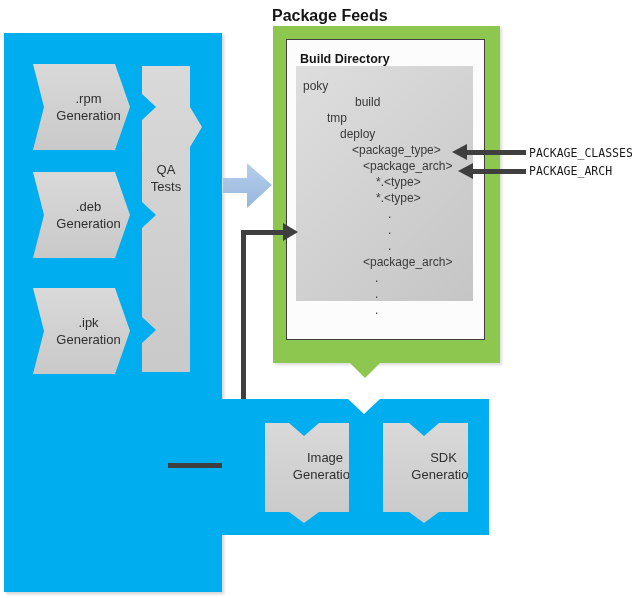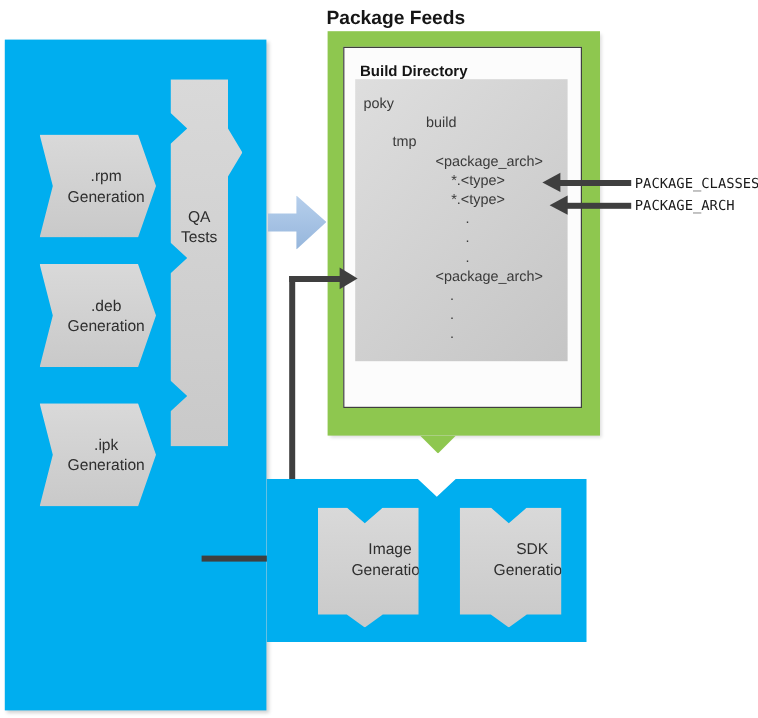--- a/index.html
+++ b/index.html
@@ -16,29 +16,29 @@
   
   #bitbake-box{left:4px;top:33px;width:218px;height:559px;background:var(--blue);
     box-shadow:2px 2px 3px rgba(0,0,0,.18);}
 
   
   .chev{background:linear-gradient(180deg,#d9d9d9,#c9c9c9);color:#2e2e2e;
     font-size:13px;line-height:17px;text-align:center;display:flex;
     align-items:center;justify-content:center;box-sizing:border-box;}
   .pre{white-space:pre-line;}
   .gen{left:33px;width:97px;height:86px;padding-left:14px;
-    clip-path:polygon(0 0,82px 0,97px 43px,82px 86px,0 86px,11px 43px);margin-top:48px;}
+    clip-path:polygon(0 0,82px 0,97px 43px,82px 86px,0 86px,11px 43px);}
   #gen-rpm{top:64px;} #gen-deb{top:172px;} #gen-ipk{top:288px;}
 
   #qa-box{left:142px;top:66px;width:60px;height:306px;
     background:linear-gradient(180deg,#d9d9d9,#c9c9c9);
     clip-path:polygon(0 0,48px 0,48px 41px,60px 61px,48px 81px,48px 306px,0 306px,
       0 277px,14px 264px,0 251px,0 162px,14px 149px,0 136px,0 54px,14px 41px,0 28px);}
   #qa-label{position:absolute;left:0;top:95px;width:48px;text-align:center;
-    color:#2e2e2e;font-size:13px;line-height:17px;margin-top:11px;}
+    color:#2e2e2e;font-size:13px;line-height:17px;}
 
   
   #task-box{left:17px;top:445px;width:151px;height:38px;background:var(--green);
     display:flex;align-items:center;justify-content:center;
     color:#1c1c1c;font-size:12.5px;}
 
   
   #flow-arrow{left:223px;top:163px;width:49px;height:45px;
     background:linear-gradient(180deg,#b6cfec,#96b6dc);
     clip-path:polygon(0 15px,24px 15px,24px 0,49px 22px,24px 45px,24px 30px,0 30px);}
@@ -124,20 +124,22 @@
   <div class="abs" id="feeds-box"></div>
   <div class="abs" id="feeds-tip"></div>
 
   <div class="abs" id="white-box"></div>
   <div class="abs" id="build-dir-label">Build Directory</div>
   <div class="abs" id="dir-box">
     <div id="dir-list">
         <div class="dir-line" style="padding-left: 7px;">poky</div>
         <div class="dir-line" style="padding-left: 19px; margin-left: 40px;">build</div>
         <div class="dir-line" style="padding-left: 31px;">tmp</div>
+        <div class="dir-line" style="padding-left: 44px;">deploy</div>
+        <div class="dir-line" style="padding-left: 56px;">&lt;package_type&gt;</div>
         <div class="dir-line" style="padding-left: 67px;">&lt;package_arch&gt;</div>
         <div class="dir-line" style="padding-left: 80px;">*.&lt;type&gt;</div>
         <div class="dir-line" style="padding-left: 80px;">*.&lt;type&gt;</div>
         <div class="dir-line" style="padding-left: 92px;">.</div>
         <div class="dir-line" style="padding-left: 92px;">.</div>
         <div class="dir-line" style="padding-left: 92px;">.</div>
         <div class="dir-line" style="padding-left: 67px;">&lt;package_arch&gt;</div>
         <div class="dir-line" style="padding-left: 79px;">.</div>
         <div class="dir-line" style="padding-left: 79px;">.</div>
         <div class="dir-line" style="padding-left: 79px;">.</div>

